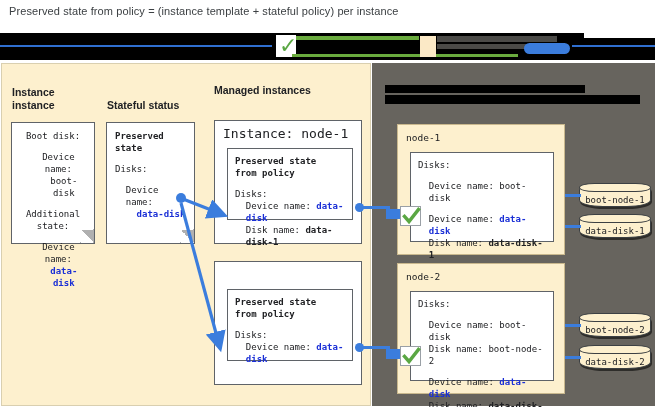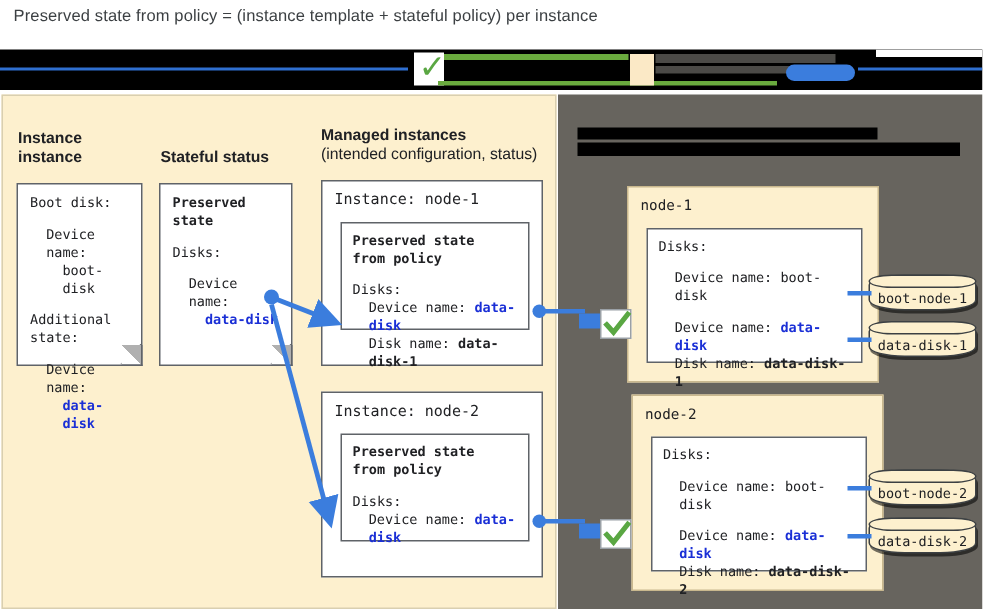--- a/index.html
+++ b/index.html
@@ -41,20 +41,21 @@
     box-sizing:border-box;
   }
   .panel-left{left:1px;top:63px;width:370px;height:343px;}
   .panel-right{left:372px;top:63px;width:283px;height:343px;
     background:#67645e;border:none;}
 
   
   .col-head{
     position:absolute;font-size:10.5px;font-weight:bold;color:#202124;
     line-height:12.5px;
+    text-align:center;
   }
   .col-sub{font-weight:normal;}
 
   
   .note{
     position:absolute;background:#ffffff;border:1px solid #5f6368;
     box-sizing:border-box;
     font-family:"DejaVu Sans Mono","Liberation Mono",monospace;
     font-size:9px;line-height:12px;color:#202124;
     padding:7px 8px;
@@ -83,21 +84,21 @@
     box-sizing:border-box;
     font-family:"DejaVu Sans Mono","Liberation Mono",monospace;
     font-size:9px;line-height:12px;color:#202124;
   }
   .inner-box{
     position:absolute;background:#ffffff;border:1px solid #5f6368;
     box-sizing:border-box;padding:6px 7px;
     font-family:"DejaVu Sans Mono","Liberation Mono",monospace;
     font-size:9px;line-height:12px;color:#202124;
   }
-  .instance-label{position:absolute;left:8px;top:7px;font-size:10px;}
+  .instance-label{position:absolute;left:8px;top:7px;font-size:13px;}
 
   
   .node-group{
     position:absolute;background:#fdf0ce;border:1px solid #c9b88e;
     box-sizing:border-box;
   }
   .node-title{
     position:absolute;left:8px;top:7px;
     font-family:"DejaVu Sans Mono","Liberation Mono",monospace;
     font-size:9.5px;color:#202124;
@@ -167,24 +168,23 @@
     <div>Instance</div>
     <div>instance</div>
   </div>
 
   <div class="col-head" style="left:107px;top:99px;">
     <div>Stateful status</div>
   </div>
 
   <div class="col-head" style="left:214px;top:84px;">
     <div>Managed instances</div>
-    <div class="col-sub">(intended configuration, status)</div>
-  </div>
-
-  <div class="note" style="left:11px;top:122px;width:84px;height:122px;">
+  </div>
+
+  <div class="note" style="left:11px;top:122px;width:84px;height:122px;text-align:center;">
     <div>Boot disk:</div>
     <div class="sp"></div>
     <div class="ind1">Device name:</div>
     <div class="ind2">boot-disk</div>
     <div class="sp"></div>
     <div>Additional</div>
     <div>state:</div>
     <div class="sp"></div>
     <div class="ind1">Device name:</div>
     <div class="ind2 blue">data-disk</div>
@@ -208,48 +208,48 @@
       <div class="b">Preserved state</div>
       <div class="b">from policy</div>
       <div class="sp"></div>
       <div>Disks:</div>
       <div class="ind1"><span>Device name:</span> <span class="blue">data-disk</span></div>
       <div class="ind1"><span>Disk name:</span> <span class="b">data-disk-1</span></div>
     </div>
   </div>
 
   <div class="box" style="left:214px;top:261px;width:148px;height:124px;">
-    <div class="instance-label">Instance: node-2</div>
     <div class="inner-box" style="left:12px;top:27px;width:126px;height:72px;">
       <div class="b">Preserved state</div>
       <div class="b">from policy</div>
       <div class="sp"></div>
       <div>Disks:</div>
       <div class="ind1"><span>Device name:</span> <span class="blue">data-disk</span></div>
     </div>
   </div>
 
-  <div class="node-group" style="left:397px;top:124px;width:168px;height:131px;margin-left:21px;">
+  <div class="node-group" style="left:397px;top:124px;width:168px;height:131px;">
     <div class="node-title">node-1</div>
     <div class="inner-box" style="left:12px;top:27px;width:144px;height:90px;">
       <div>Disks:</div>
       <div class="sp"></div>
       <div class="ind1"><span>Device name:</span> <span>boot-disk</span></div>
       <div class="sp"></div>
       <div class="ind1"><span>Device name:</span> <span class="blue">data-disk</span></div>
       <div class="ind1"><span>Disk name:</span> <span class="b">data-disk-1</span></div>
     </div>
   </div>
 
-  <div class="node-group" style="left:397px;top:263px;width:168px;height:131px;margin-left:24px;">
+  <div class="node-group" style="left:397px;top:263px;width:168px;height:131px;">
     <div class="node-title">node-2</div>
     <div class="inner-box" style="left:12px;top:27px;width:144px;height:90px;">
       <div>Disks:</div>
       <div class="sp"></div>
       <div class="ind1"><span>Device name:</span> <span>boot-disk</span></div>
+      <div class="ind1"><span>Disk name:</span> <span>boot-node-2</span></div>
       <div class="sp"></div>
       <div class="ind1"><span>Device name:</span> <span class="blue">data-disk</span></div>
       <div class="ind1"><span>Disk name:</span> <span class="b">data-disk-2</span></div>
     </div>
   </div>
 
   <div class="cyl" style="left:579px;top:183px;width:72px;height:24px;">
     <span class="lid"></span>
     <span class="txt">boot-node-1</span>
   </div>

